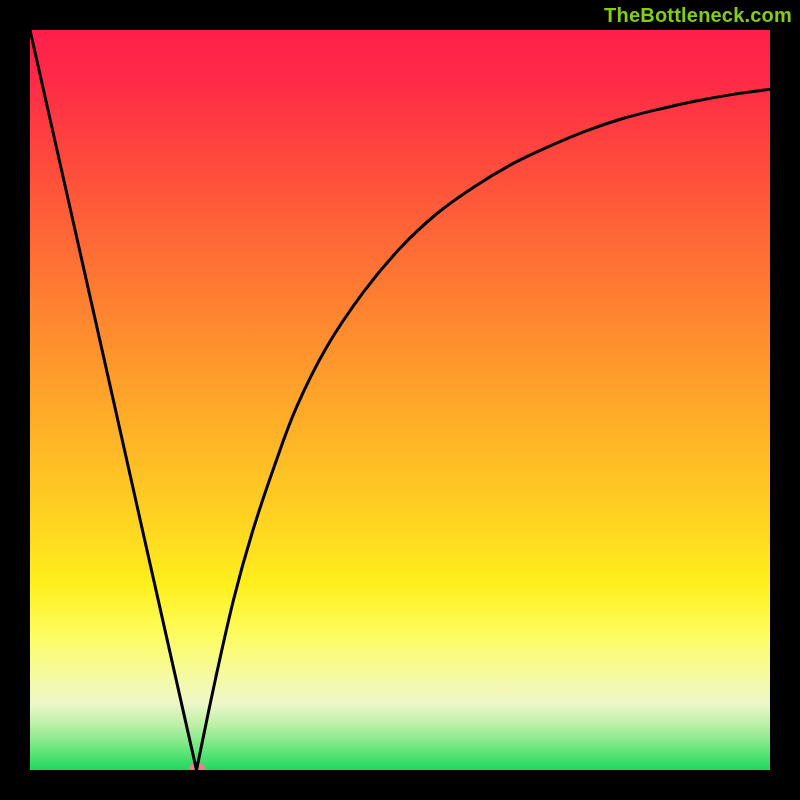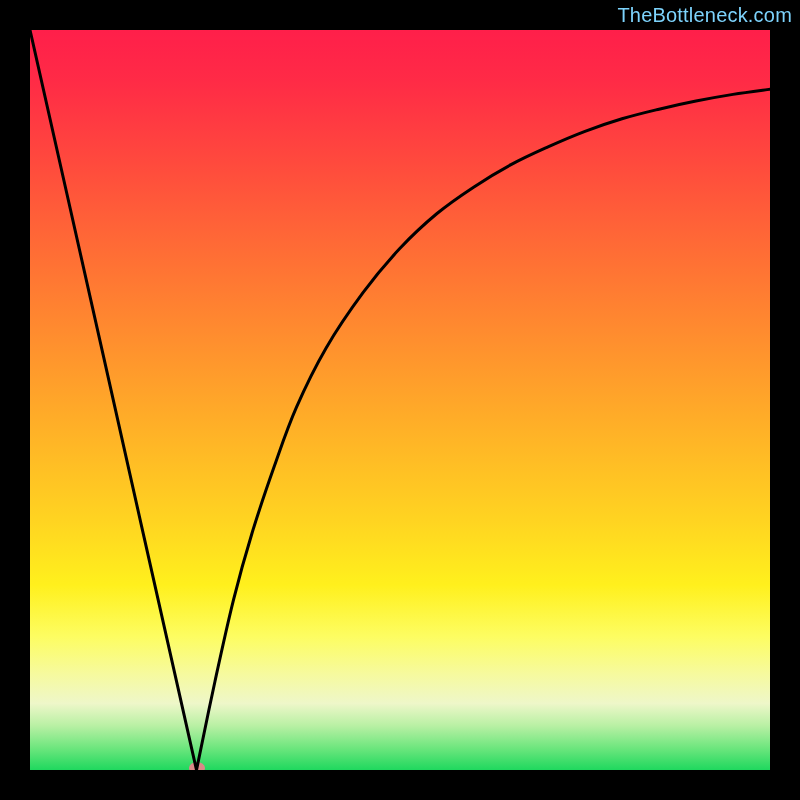--- a/index.html
+++ b/index.html
@@ -14,23 +14,23 @@
   .frame {
     position: relative;
     width: 800px;
     height: 800px;
     background: #000;
   }
   .watermark {
     position: absolute;
     top: 4px;
     right: 8px;
-    color: #7dd3fc;
+    color: #84cc16;
     font-size: 20px;
-    font-weight: 400;
+    font-weight: 700;
     letter-spacing: 0.2px;
     z-index: 30;
   }
   .plot-area {
     position: absolute;
     left: 30px;
     top: 30px;
     width: 740px;
     height: 740px;
     overflow: hidden;

